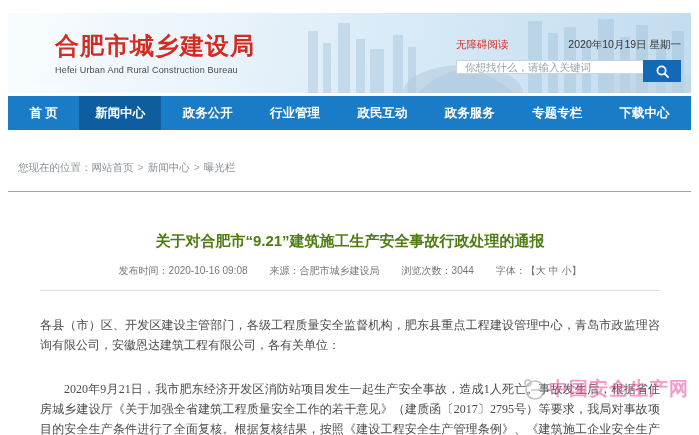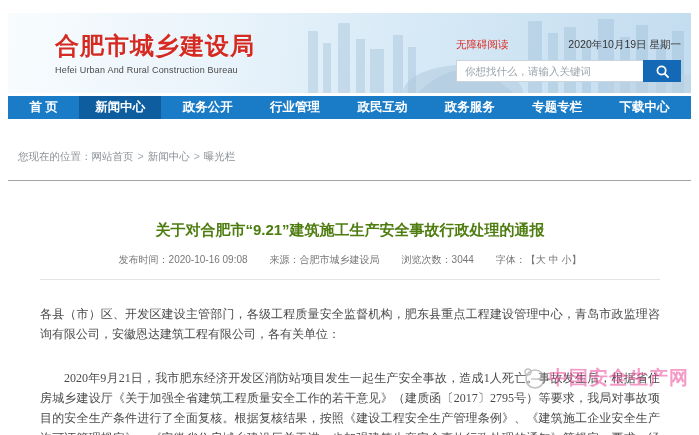--- a/index.html
+++ b/index.html
@@ -25,32 +25,32 @@
     text-shadow: 0 1px 0 rgba(255,255,255,.6);
   }
   .site-name-en { color: #4a4a4a; font-size: 9px; margin-top: 3px; letter-spacing: .2px; }
 
   .header-right { position: absolute; right: 10px; top: 25px; width: 225px; }
   .header-top-row { display: flex; justify-content: space-between; align-items: center; }
   .accessibility { color: #e0281e; font-size: 10.5px; text-decoration: none; cursor: pointer; }
   .header-date { color: #333; font-size: 10.5px; }
   .search-box { display: flex; margin-top: 8px; height: 22px; }
   .search-input {
-    flex: 1; height: 22px; border: 1px solid #c9d4dc; border-right: none;
+    flex: 1; height: 14px; border: 1px solid #c9d4dc; border-right: none;
     background: #fff; padding: 0 8px; font-size: 10.5px; color: #333; outline: none;
   }
   .search-input::placeholder { color: #9aa4ab; }
   .search-btn {
     width: 38px; height: 22px; border: none; background: #1369b5; cursor: pointer;
     display: flex; align-items: center; justify-content: center;
   }
 
   
   .nav {
-    margin: 0 8px; height: 23px; background: #1a7cc7;
+    margin: 0 8px; height: 34px; background: #1a7cc7;
     display: flex; align-items: stretch; justify-content: space-evenly;
   }
   .nav-item {
     color: #fff; font-size: 12.5px; font-weight: bold; text-decoration: none;
     display: flex; align-items: center; padding: 0 16px; cursor: pointer; white-space: nowrap;
   }
   .nav-item.active { background: #0d5d9f; }
 
   
   .breadcrumb {

